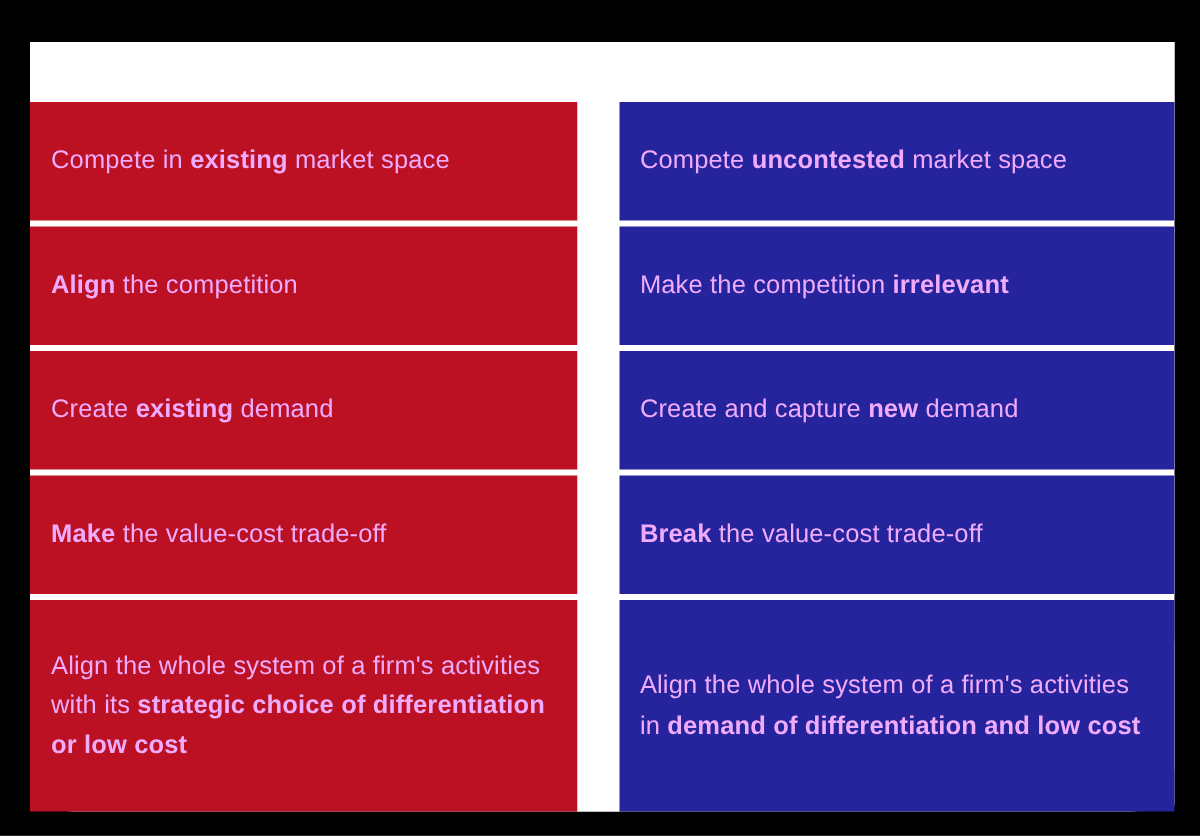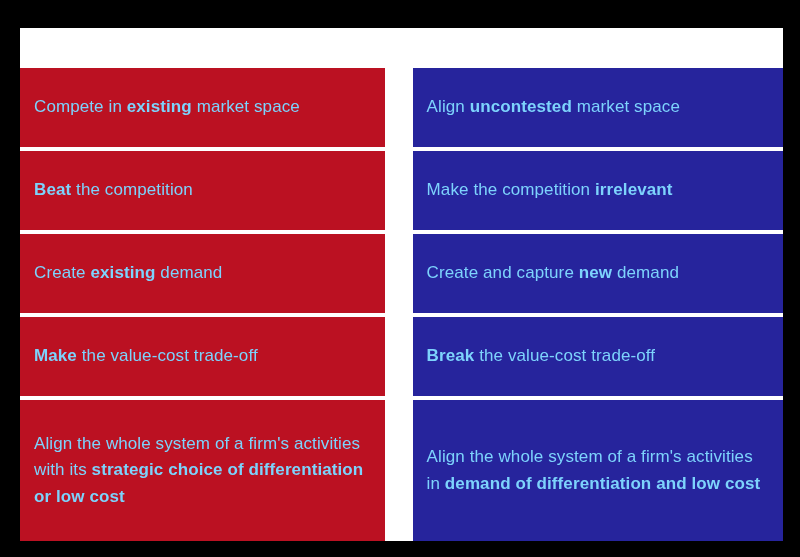--- a/index.html
+++ b/index.html
@@ -59,21 +59,21 @@
 
   .row + .row {
     margin-top: 4px;
   }
 
   .cell {
     box-sizing: border-box;
     display: flex;
     align-items: center;
     padding: 0 14px;
-    color: #7dd3fc;
+    color: #f0abfc;
     font-size: 17px;
     line-height: 1.55;
     letter-spacing: 0.1px;
   }
   .cell.left {
     width: 375px;
     background: #bb1122;
   }
   .cell.spacer {
     width: 7px;
@@ -103,27 +103,27 @@
     </div>
 
     <div class="grid">
 
       <div class="row r1">
         <div class="cell left">
           <span class="txt"><span>Compete in </span><b>existing</b><span> market space</span></span>
         </div>
         <div class="cell spacer"></div>
         <div class="cell right">
-          <span class="txt"><span>Align </span><b>uncontested</b><span> market space</span></span>
+          <span class="txt"><span>Compete </span><b>uncontested</b><span> market space</span></span>
         </div>
       </div>
 
       <div class="row r2">
         <div class="cell left">
-          <span class="txt"><span></span><b>Beat</b><span> the competition</span></span>
+          <span class="txt"><span></span><b>Align</b><span> the competition</span></span>
         </div>
         <div class="cell spacer"></div>
         <div class="cell right">
           <span class="txt"><span>Make the competition </span><b>irrelevant</b><span></span></span>
         </div>
       </div>
 
       <div class="row r3">
         <div class="cell left">
           <span class="txt"><span>Create </span><b>existing</b><span> demand</span></span>

